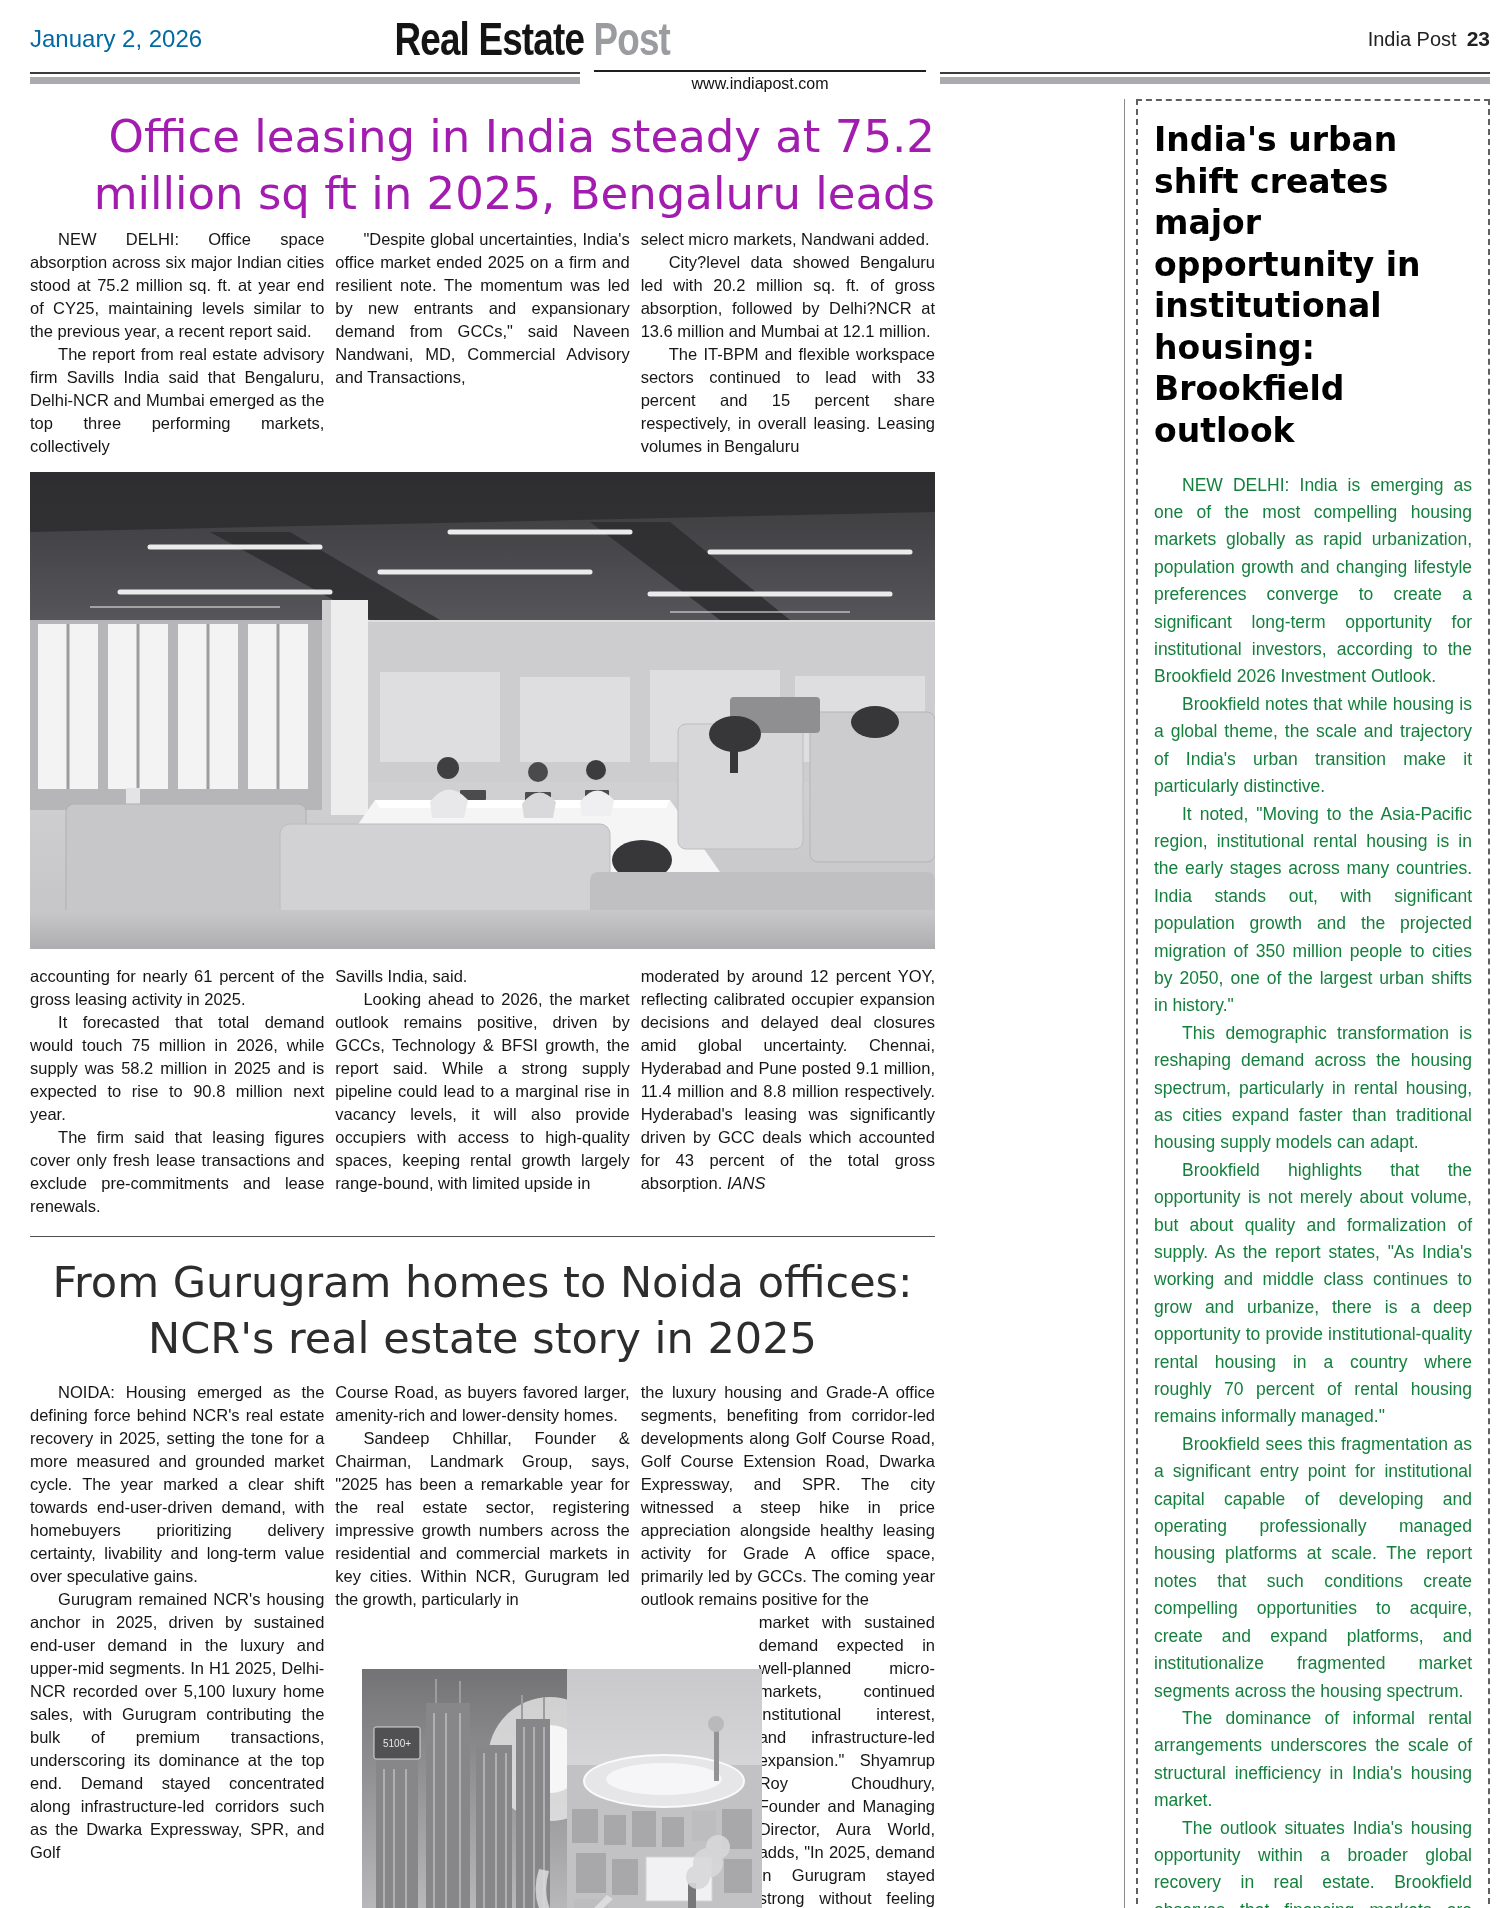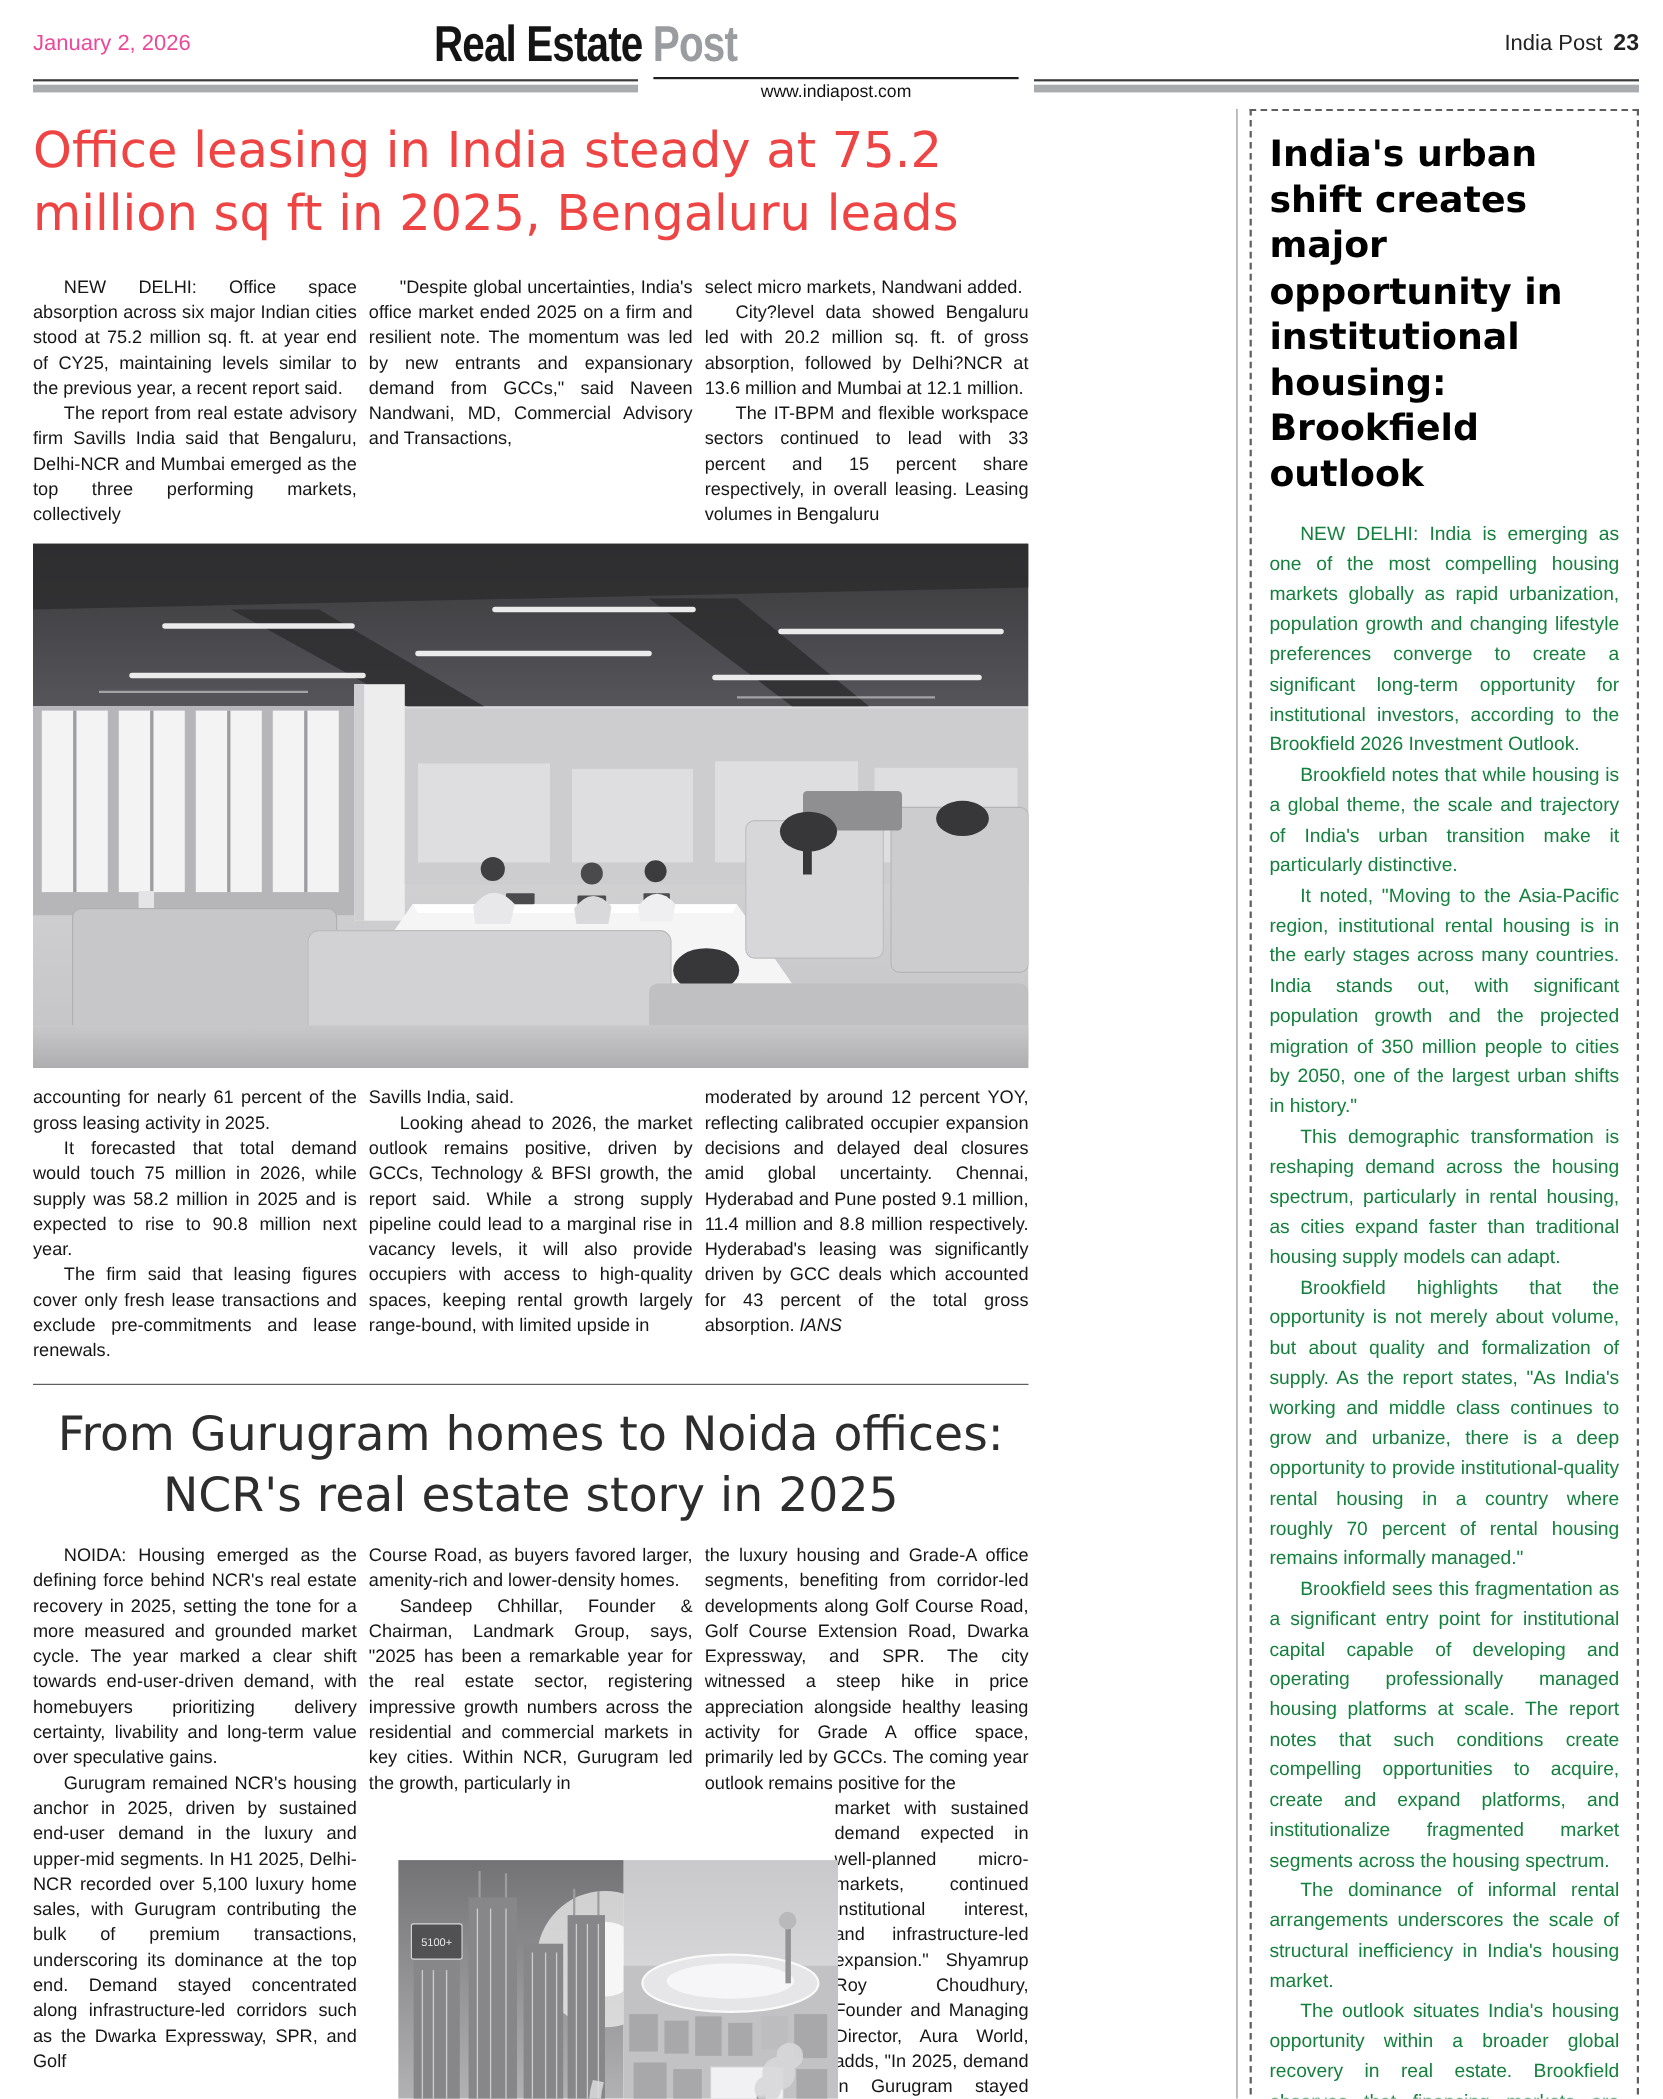--- a/index.html
+++ b/index.html
@@ -1,39 +1,39 @@
 <!DOCTYPE html>
 <html><head>
 <meta charset="utf-8">
 <style>
   html,body{margin:0;padding:0;background:#ffffff;}
   .page{position:relative;width:1512px;height:1908px;background:#fff;overflow:hidden;
         font-family:"Liberation Sans",sans-serif;color:#1a1a1a;}
   
   .header{padding:16px 22px 0 30px;}
   .header-top{display:flex;align-items:center;}
-  .date{width:330px;font-size:20px;color:#ec4899;}
+  .date{width:330px;font-size:24px;color:#0369a1;}
   .masthead{flex:1;text-align:left;font-size:46px;font-weight:900;letter-spacing:-1px;line-height:1;}
   .masthead-inner{display:inline-block;transform:scaleX(.8);white-space:nowrap;}
   .mh-black{color:#141414;} .mh-gray{color:#9a9ca0;}
   .pageinfo{width:330px;text-align:right;font-size:20px;color:#222;}
   .pageinfo .pgnum{font-weight:bold;margin-left:10px;font-size:21px;}
   .rule-row{display:flex;margin-top:10px;align-items:flex-start;}
   .seg{flex:1;} .thin{height:2px;background:#3c3c3c;margin-bottom:3px;} .thick{height:7px;background:#a9abae;}
   .centerzone{width:360px;text-align:center;margin-top:-2px;}
   .centerzone .cthin{height:2px;background:#1f1f1f;margin:0 14px 3px;}
   .site{font-size:16px;color:#111;text-decoration:none;}
   
   .content{display:flex;padding:0 22px 0 30px;align-items:flex-start;}
   .main{width:905px;}
   .divider{width:1px;align-self:stretch;background:#8a8a8a;margin-left:189px;margin-right:11px;margin-top:6px;}
   .sidebar{width:318px;border:2px dashed #5f5f5f;padding:14px 16px 18px;margin-top:6px;}
   
   .h1{font-family:"DejaVu Sans",sans-serif;font-weight:400;font-size:45px;line-height:1.26;
-      text-align:left;color:#ef4444;margin:16px 0 28px;}
+      text-align:right;color:#a21caf;margin:16px 0 6px;}
   .h2{font-family:"DejaVu Sans",sans-serif;font-weight:400;font-size:43px;line-height:1.3;
       text-align:center;color:#2d2d2d;margin:18px 0 14px;}
   
   .cols{display:flex;gap:11px;margin-top:4px;}
   .col{flex:1;font-size:16.5px;line-height:23px;text-align:justify;color:#161616;}
   .para{margin:0;text-indent:1.7em;}
   .para.cont{text-indent:0;}
   .wire{font-style:italic;}
   hr.sep{border:none;border-top:1.5px solid #4f4f4f;margin:18px 0 2px;}
   

